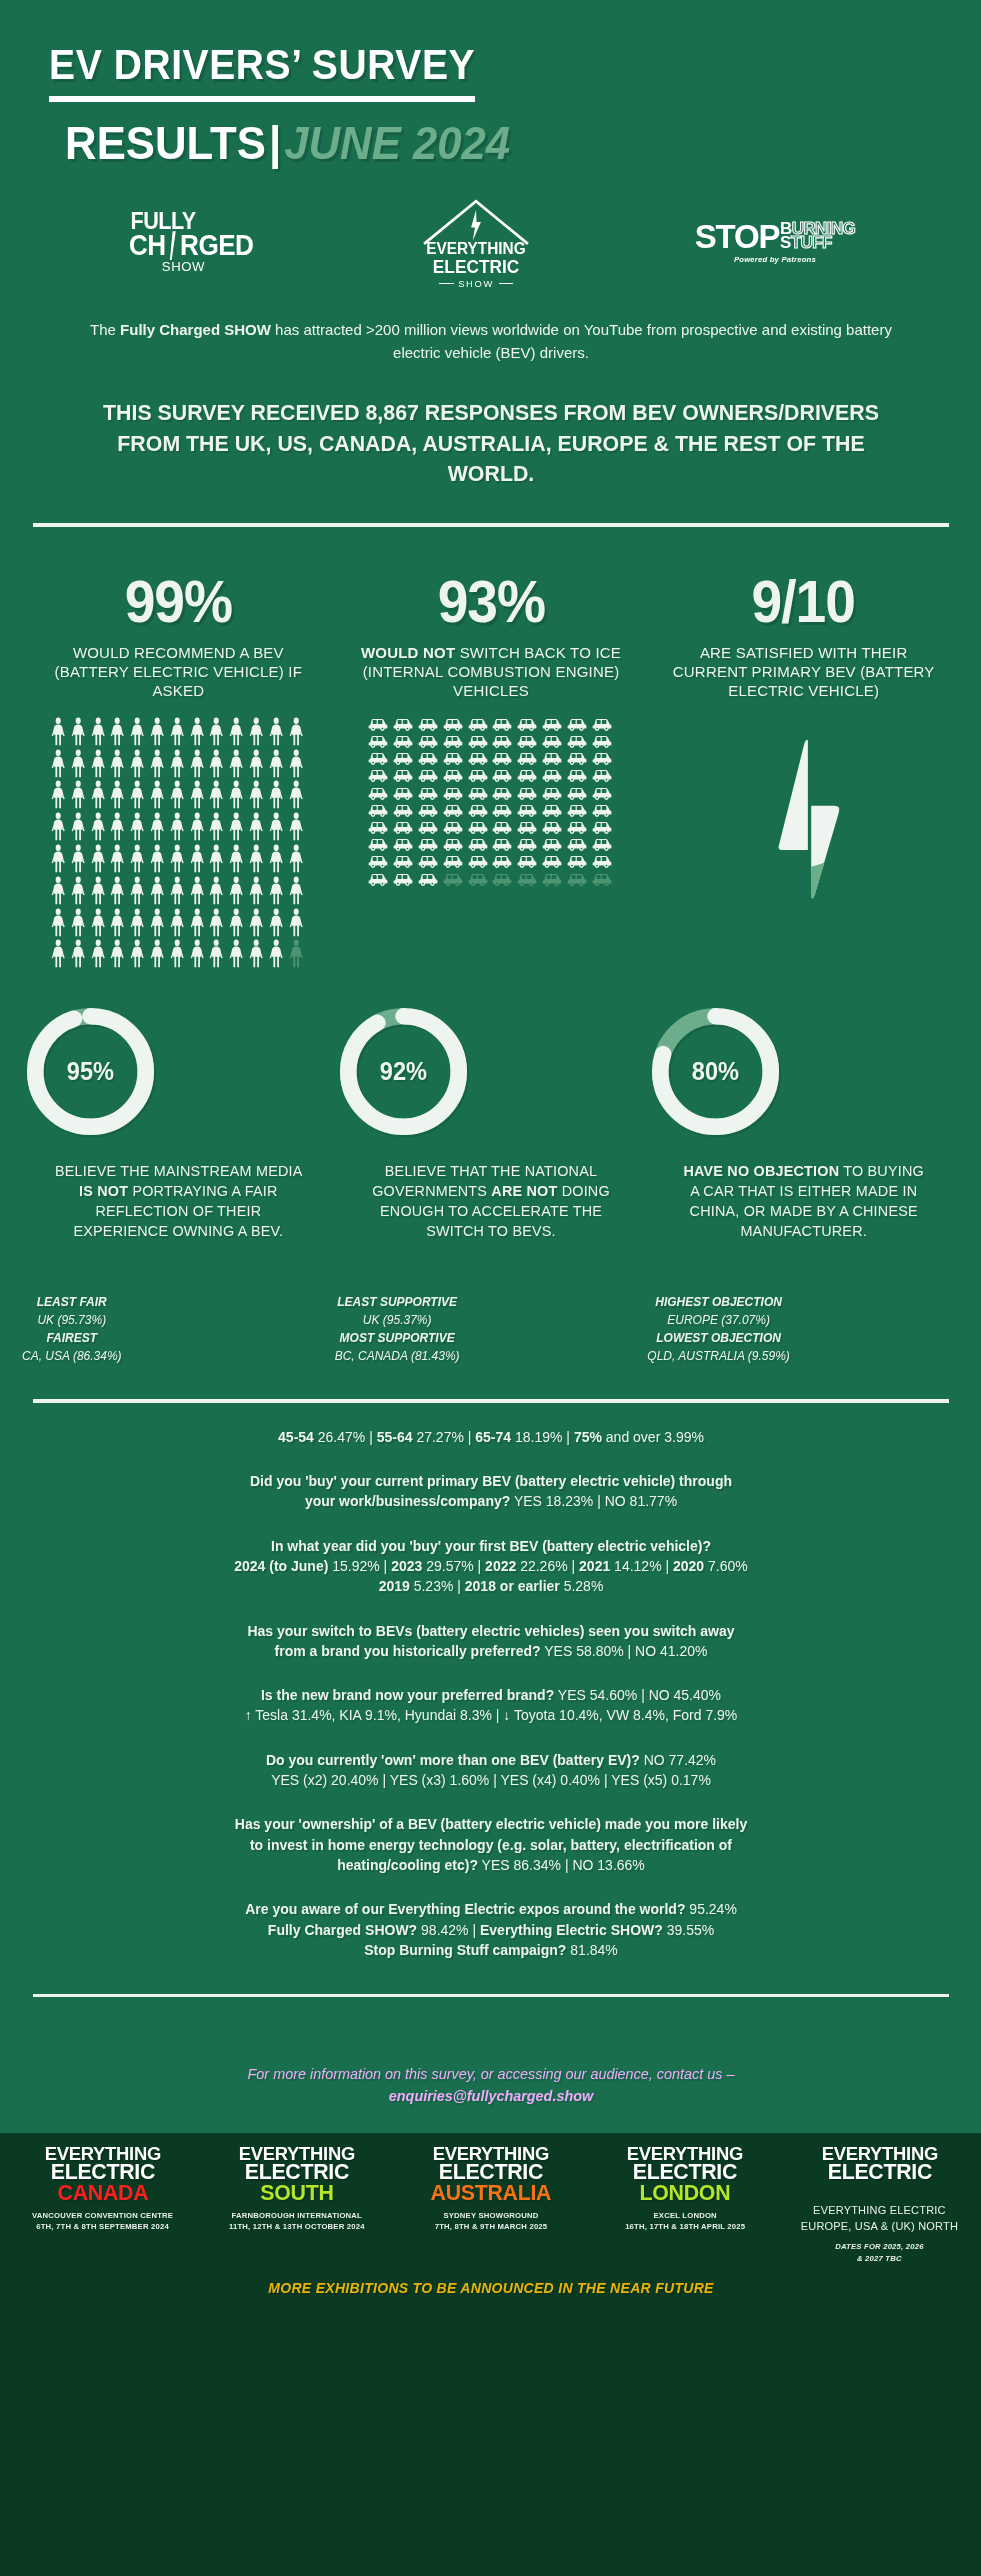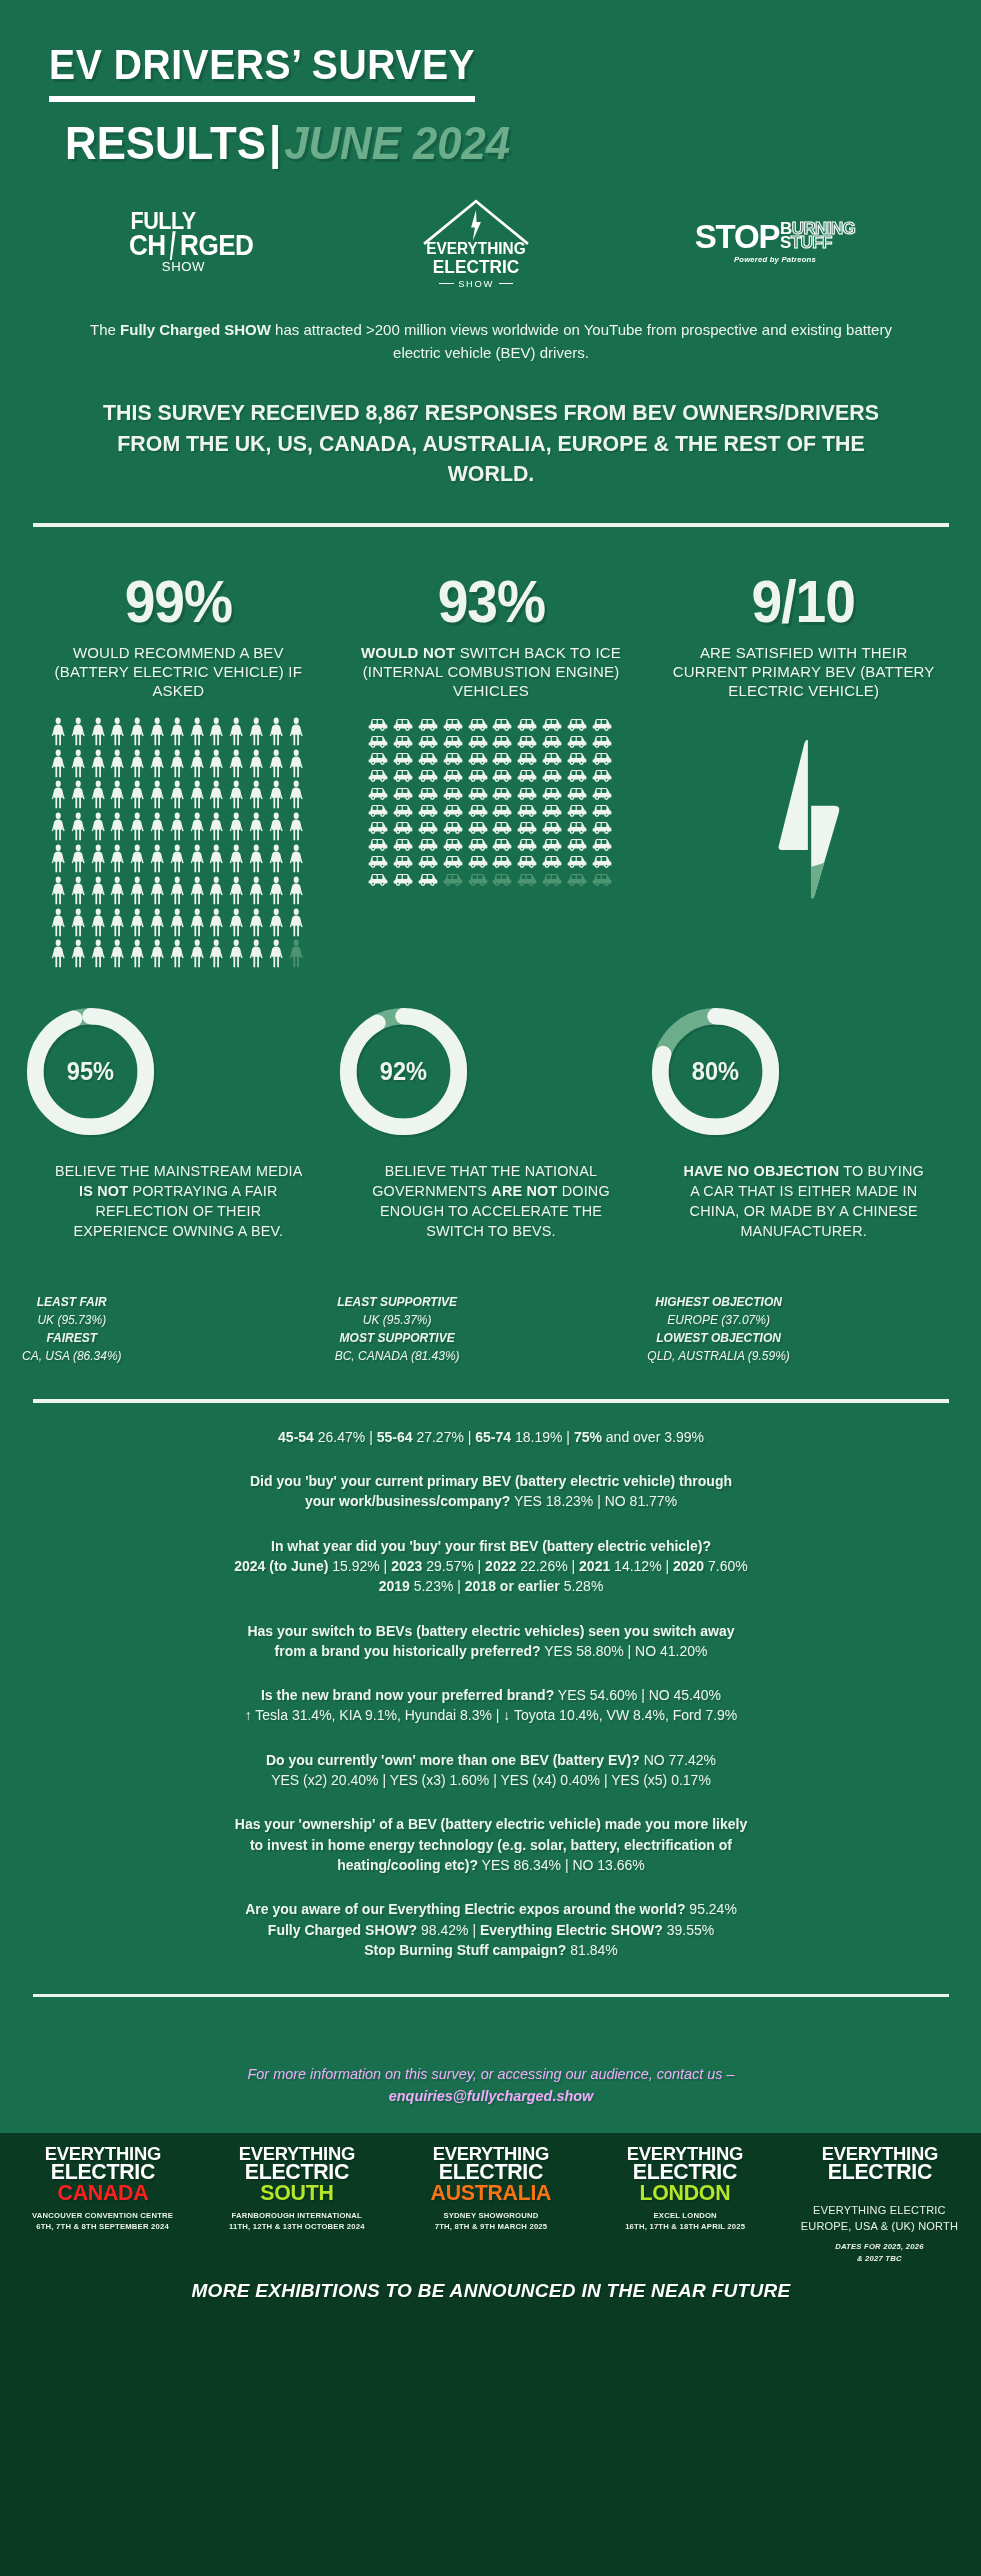--- a/index.html
+++ b/index.html
@@ -171,22 +171,22 @@
   .ev-meta {
     margin-top: 6.6px; font-size: 7.7px; font-weight: 700; color: #e9f2ec;
     line-height: 1.5; letter-spacing: 0.2px; text-transform: uppercase;
   }
   .ev-meta .it { font-style: italic; }
   .ev-subtitle {
     font-size: 11px; font-weight: 400; color: #e9f2ec; line-height: 1.45;
     text-transform: uppercase; letter-spacing: 0.2px; margin-top: 20px;
   }
   .footer-tag {
-    text-align: center; margin-top: 15.5px; font-size: 19px; font-weight: 900;
-    font-style: italic; text-transform: uppercase; color: #ffffff;
+    text-align: center; margin-top: 15.5px; font-size: 14px; font-weight: 900;
+    font-style: italic; text-transform: uppercase; color: #eab308;
     letter-spacing: 0.3px;
   }
 </style>
 </head>
 <body>
 
 <div class="page">
 
   <div class="header">
     <div class="title-1 shadow">EV DRIVERS’ SURVEY</div>

